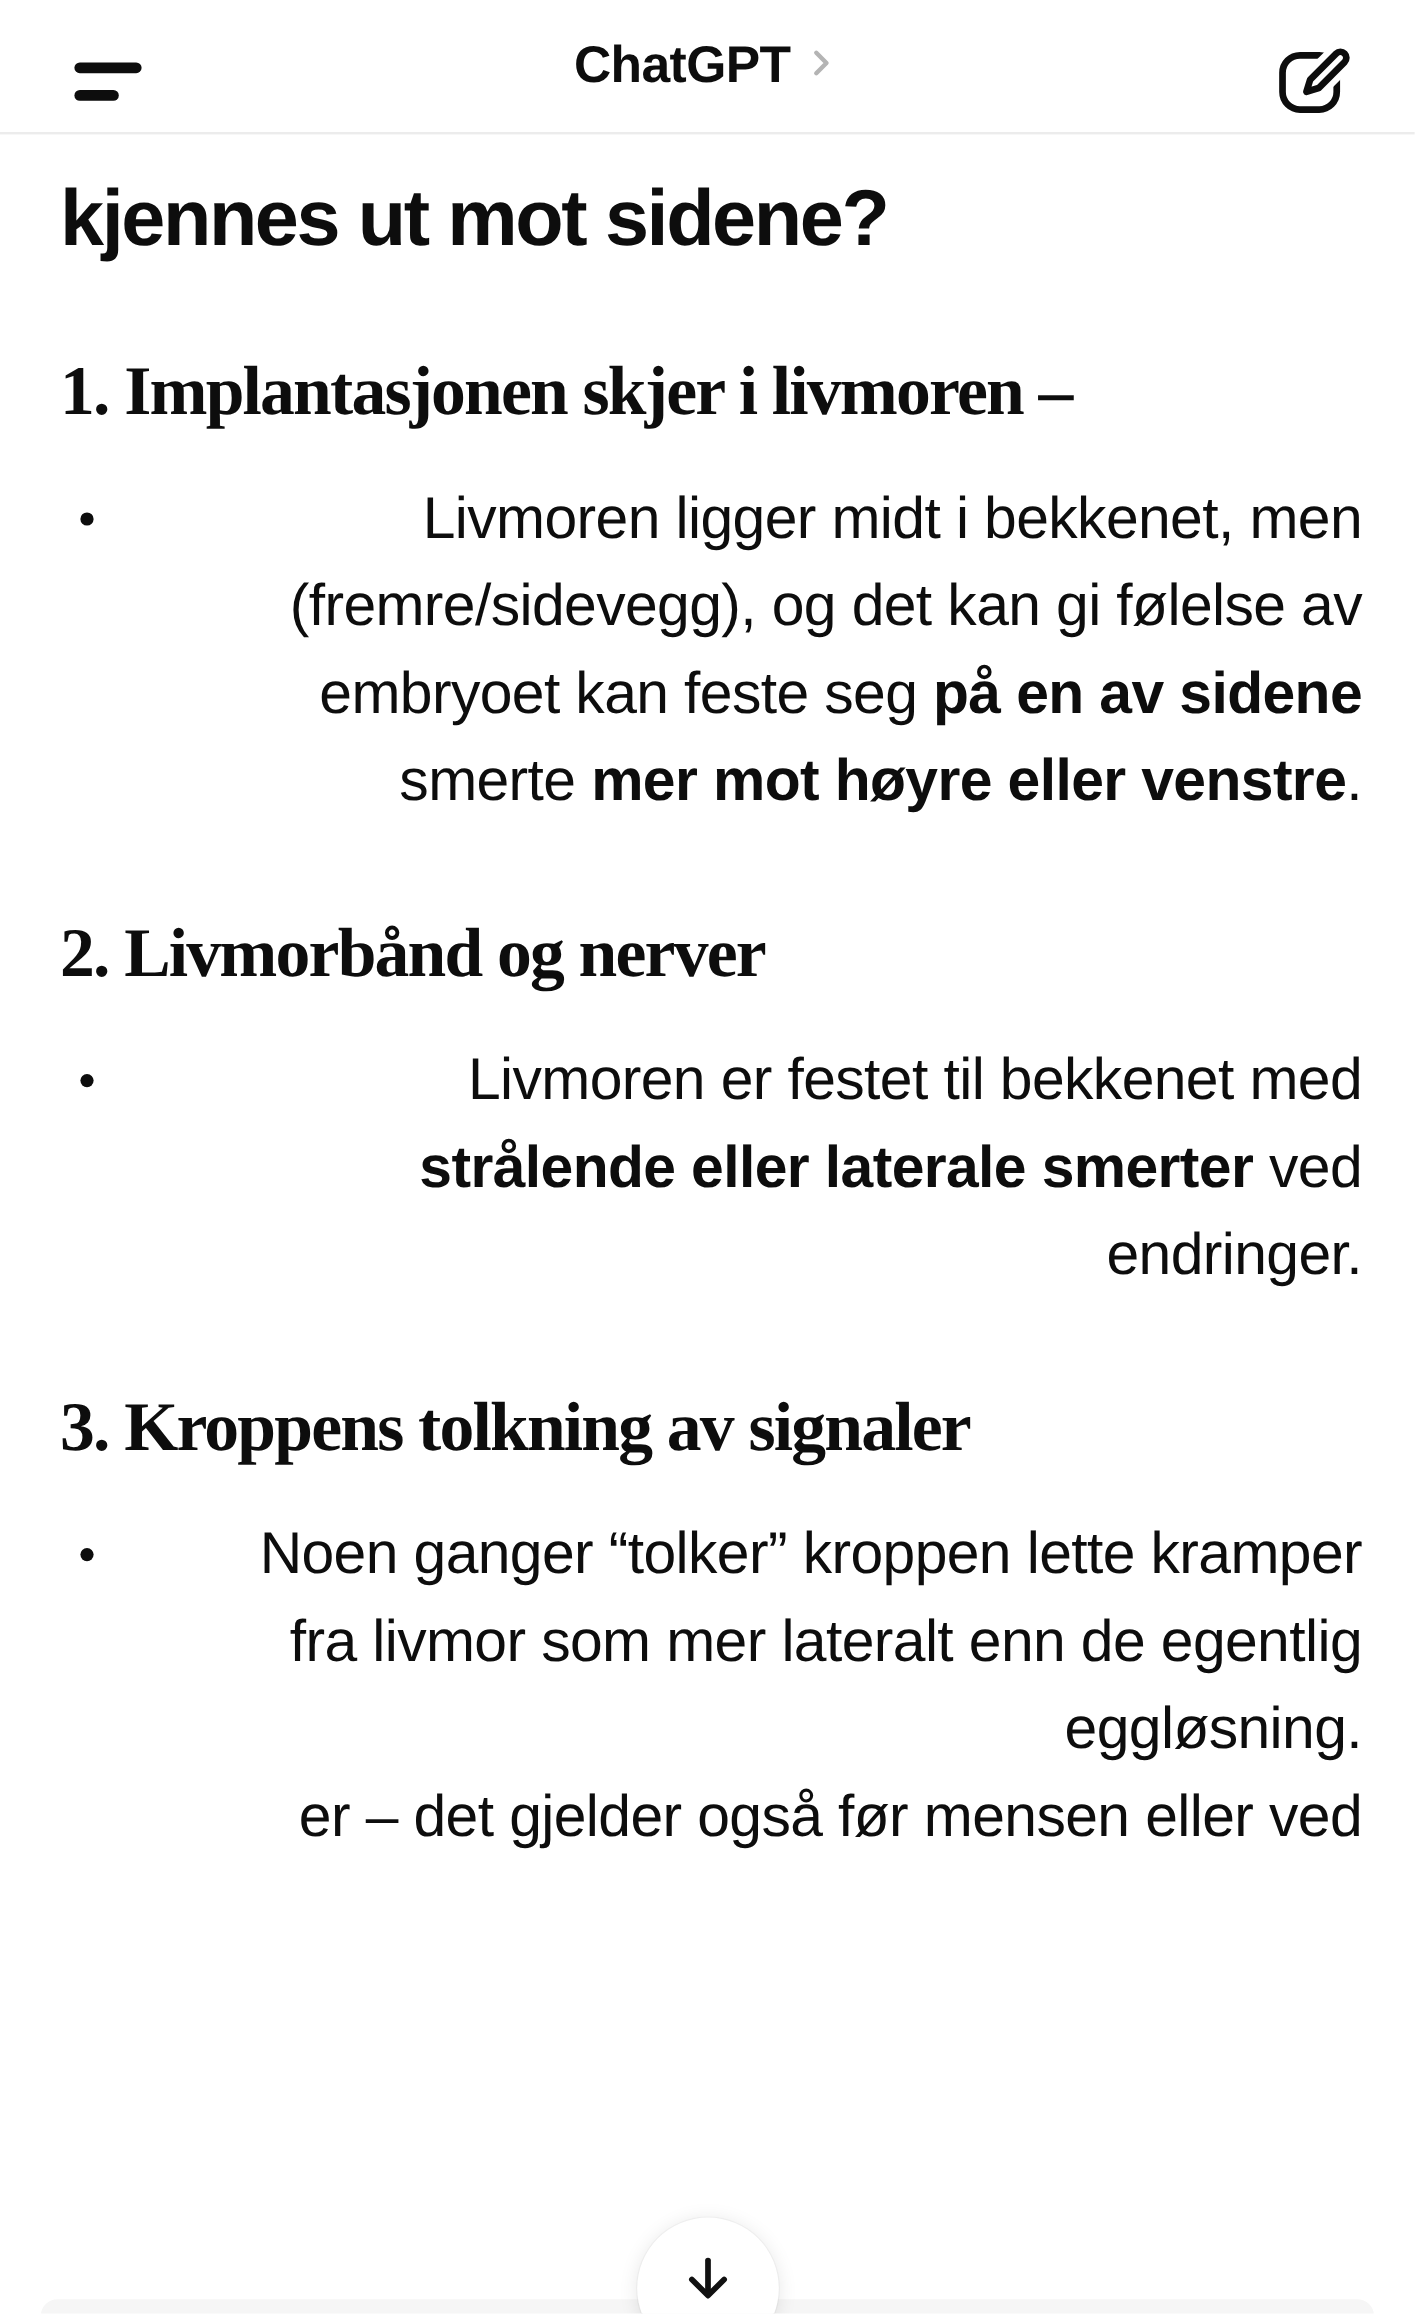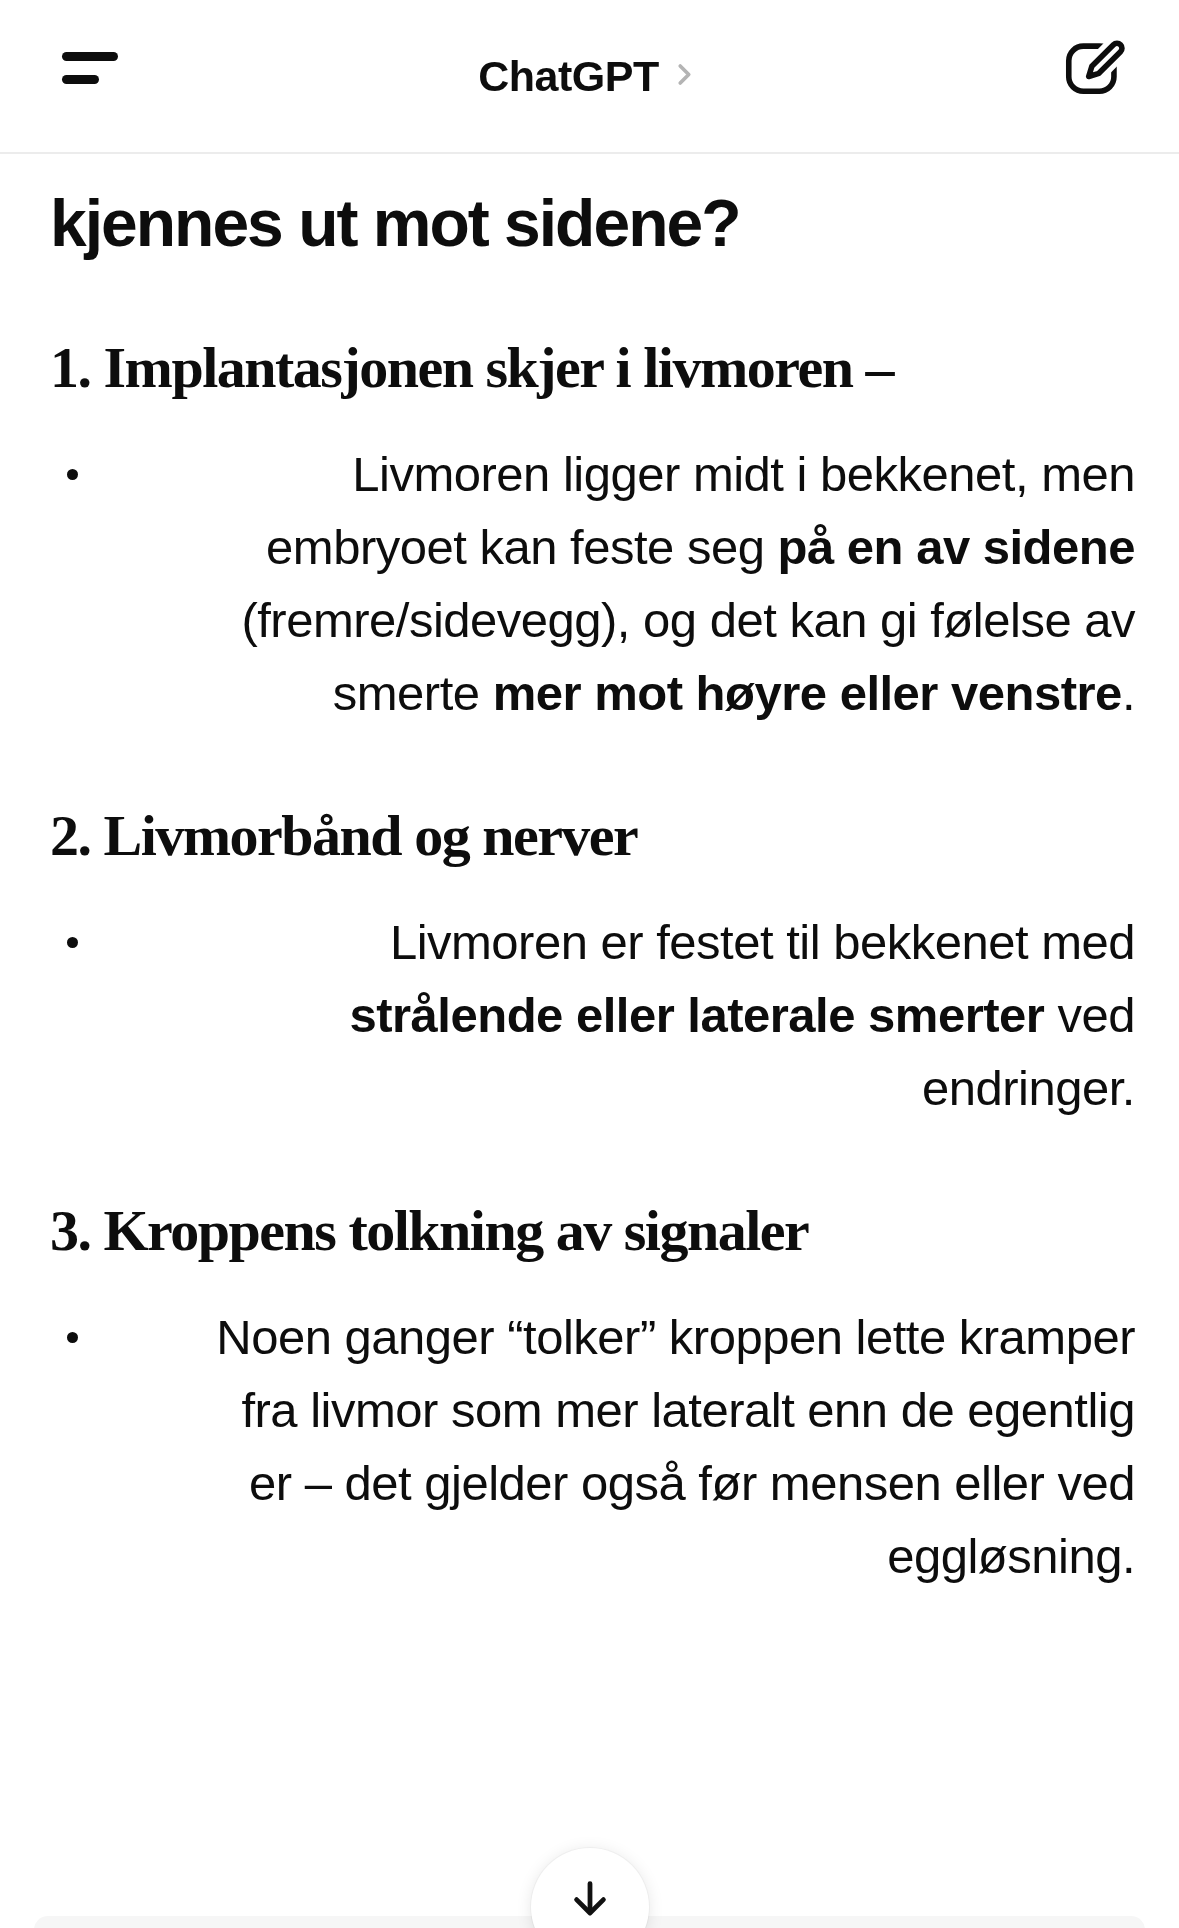--- a/index.html
+++ b/index.html
@@ -4,21 +4,21 @@
 <style>
   * { margin:0; padding:0; box-sizing:border-box; }
   html,body { background:#ffffff; }
   body {
     width:1179px; height:1928px; position:relative; overflow:hidden;
     font-family:"Liberation Sans","DejaVu Sans",sans-serif;
     color:#0d0d0d;
   }
   
   .header {
-    position:relative; height:154px; background:#ffffff;
+    position:relative; height:112px; background:#ffffff;
     border-bottom:2px solid #ececec;
   }
   .menu-btn {
     position:absolute; left:54px; top:40px; width:76px; height:56px;
     background:none; border:none; cursor:pointer;
   }
   .menu-bar1,.menu-bar2 { position:absolute; left:8px; height:9px; border-radius:5px; background:#0d0d0d; }
   .menu-bar1 { top:12px; width:56px; }
   .menu-bar2 { top:35px; width:37px; }
   .header-title {
@@ -97,22 +97,22 @@
   </div>
 
   <div class="section">
     <div class="section-heading">
         <div class="line">1. Implantasjonen skjer i livmoren –</div>
       </div>
     <div class="bullet">
       <span class="bullet-dot"></span>
       <div>
           <div class="line"><span>Livmoren ligger midt i bekkenet, men</span></div>
+          <div class="line"><span>(fremre/sidevegg), og det kan gi følelse av</span></div>
           <div class="line"><span>embryoet kan feste seg </span><span class="b">på en av sidene</span></div>
-          <div class="line"><span>(fremre/sidevegg), og det kan gi følelse av</span></div>
           <div class="line"><span>smerte </span><span class="b">mer mot høyre eller venstre</span><span>.</span></div>
         </div>
     </div>
   </div>
 
   <div class="section">
     <div class="section-heading">
         <div class="line">2. Livmorbånd og nerver</div>
       </div>
     <div class="bullet">
@@ -127,22 +127,22 @@
 
   <div class="section">
     <div class="section-heading">
         <div class="line">3. Kroppens tolkning av signaler</div>
       </div>
     <div class="bullet">
       <span class="bullet-dot"></span>
       <div>
           <div class="line"><span>Noen ganger “tolker” kroppen lette kramper</span></div>
           <div class="line"><span>fra livmor som mer lateralt enn de egentlig</span></div>
+          <div class="line"><span>eggløsning.</span></div>
           <div class="line"><span>er – det gjelder også før mensen eller ved</span></div>
-          <div class="line"><span>eggløsning.</span></div>
         </div>
     </div>
   </div>
 
 </div>
 
 <div class="composer-edge"></div>
 
 <button class="scroll-btn">
   <span>

